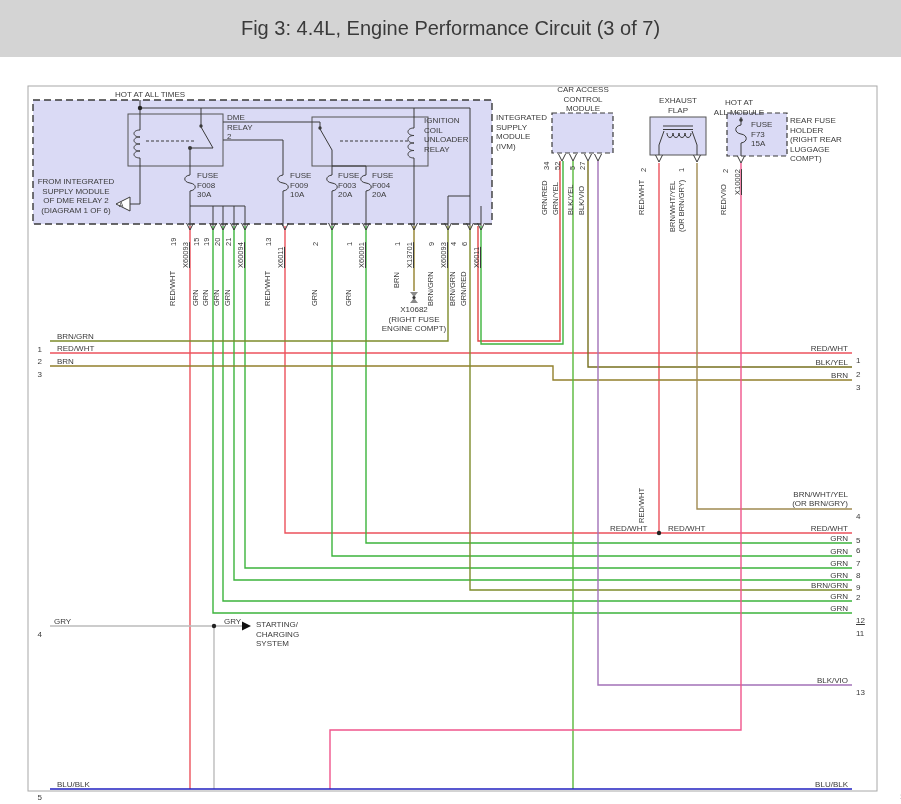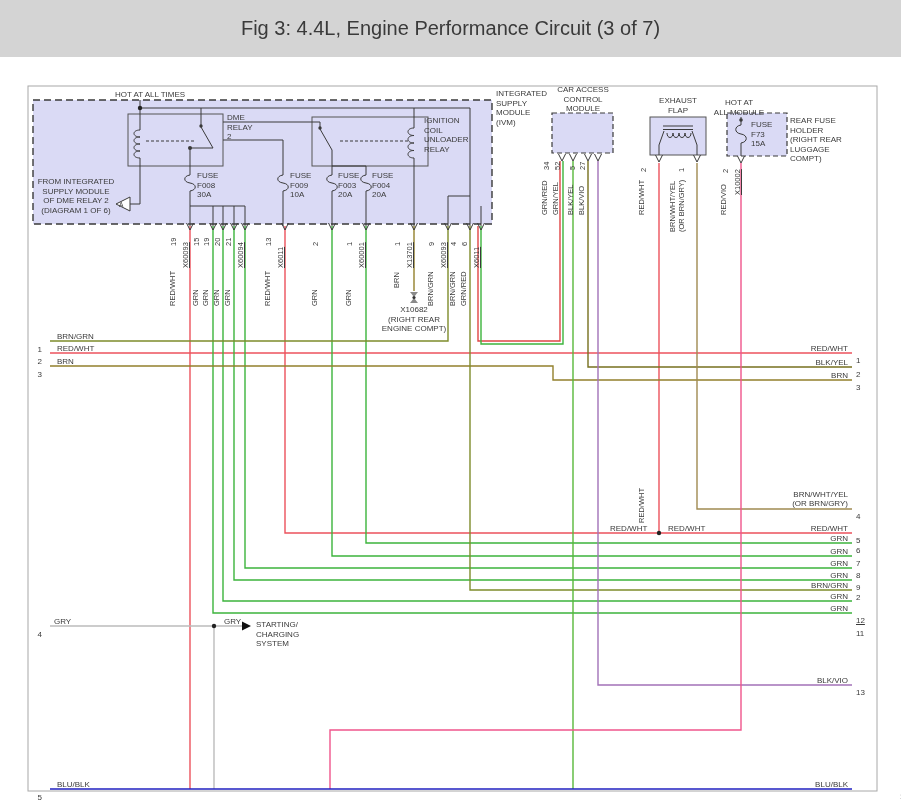--- a/index.html
+++ b/index.html
@@ -139,21 +139,21 @@
 30A</div>
 <div class="lbl" style="left:290px;top:171px;">FUSE
 F009
 10A</div>
 <div class="lbl" style="left:338px;top:171px;">FUSE
 F003
 20A</div>
 <div class="lbl" style="left:372px;top:171px;">FUSE
 F004
 20A</div>
-<div class="lbl" style="left:496px;top:89px;">INTEGRATED
+<div class="lbl" style="left:496px;top:113px;">INTEGRATED
 SUPPLY
 MODULE
 (IVM)</div>
 <div class="lbl" style="left:424px;top:116px;">IGNITION
 COIL
 UNLOADER
 RELAY</div>
 <div class="lbl c" style="left:548px;top:85px;width:70px;">CAR ACCESS
 CONTROL
 MODULE</div>
@@ -163,21 +163,21 @@
 ALL MODULE</div>
 <div class="lbl" style="left:751px;top:120px;">FUSE
 F73
 15A</div>
 <div class="lbl" style="left:790px;top:116px;">REAR FUSE
 HOLDER
 (RIGHT REAR
 LUGGAGE
 COMPT)</div>
 <div class="lbl c" style="left:374px;top:305px;width:80px;">X10682
-(RIGHT REAR
+(RIGHT FUSE
 ENGINE COMPT)</div>
 <div class="lbl" style="left:256px;top:620px;">STARTING/
 CHARGING
 SYSTEM</div>
 
 <div class="lbl v" style="left:180px;top:236px;">19</div>
 <div class="lbl v" style="left:203px;top:236px;">15</div>
 <div class="lbl v" style="left:213px;top:236px;">19</div>
 <div class="lbl v" style="left:224px;top:236px;">20</div>
 <div class="lbl v" style="left:235px;top:236px;">21</div>

